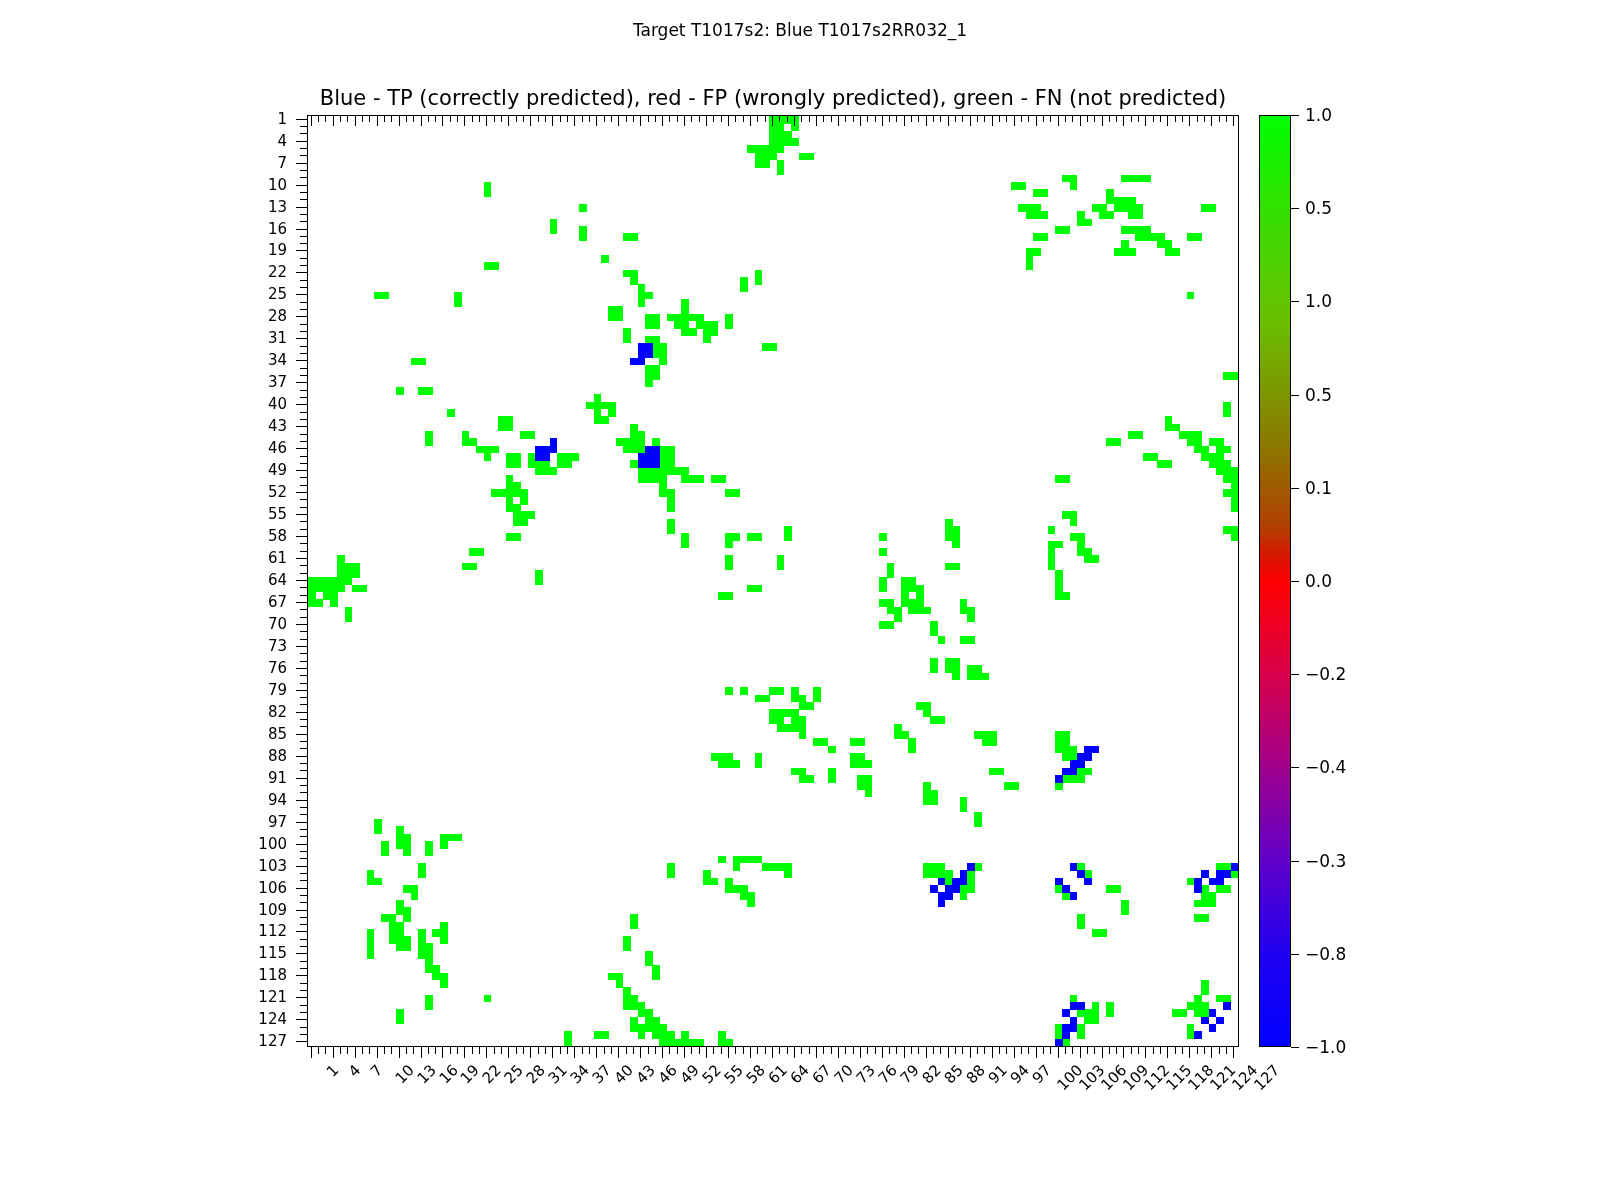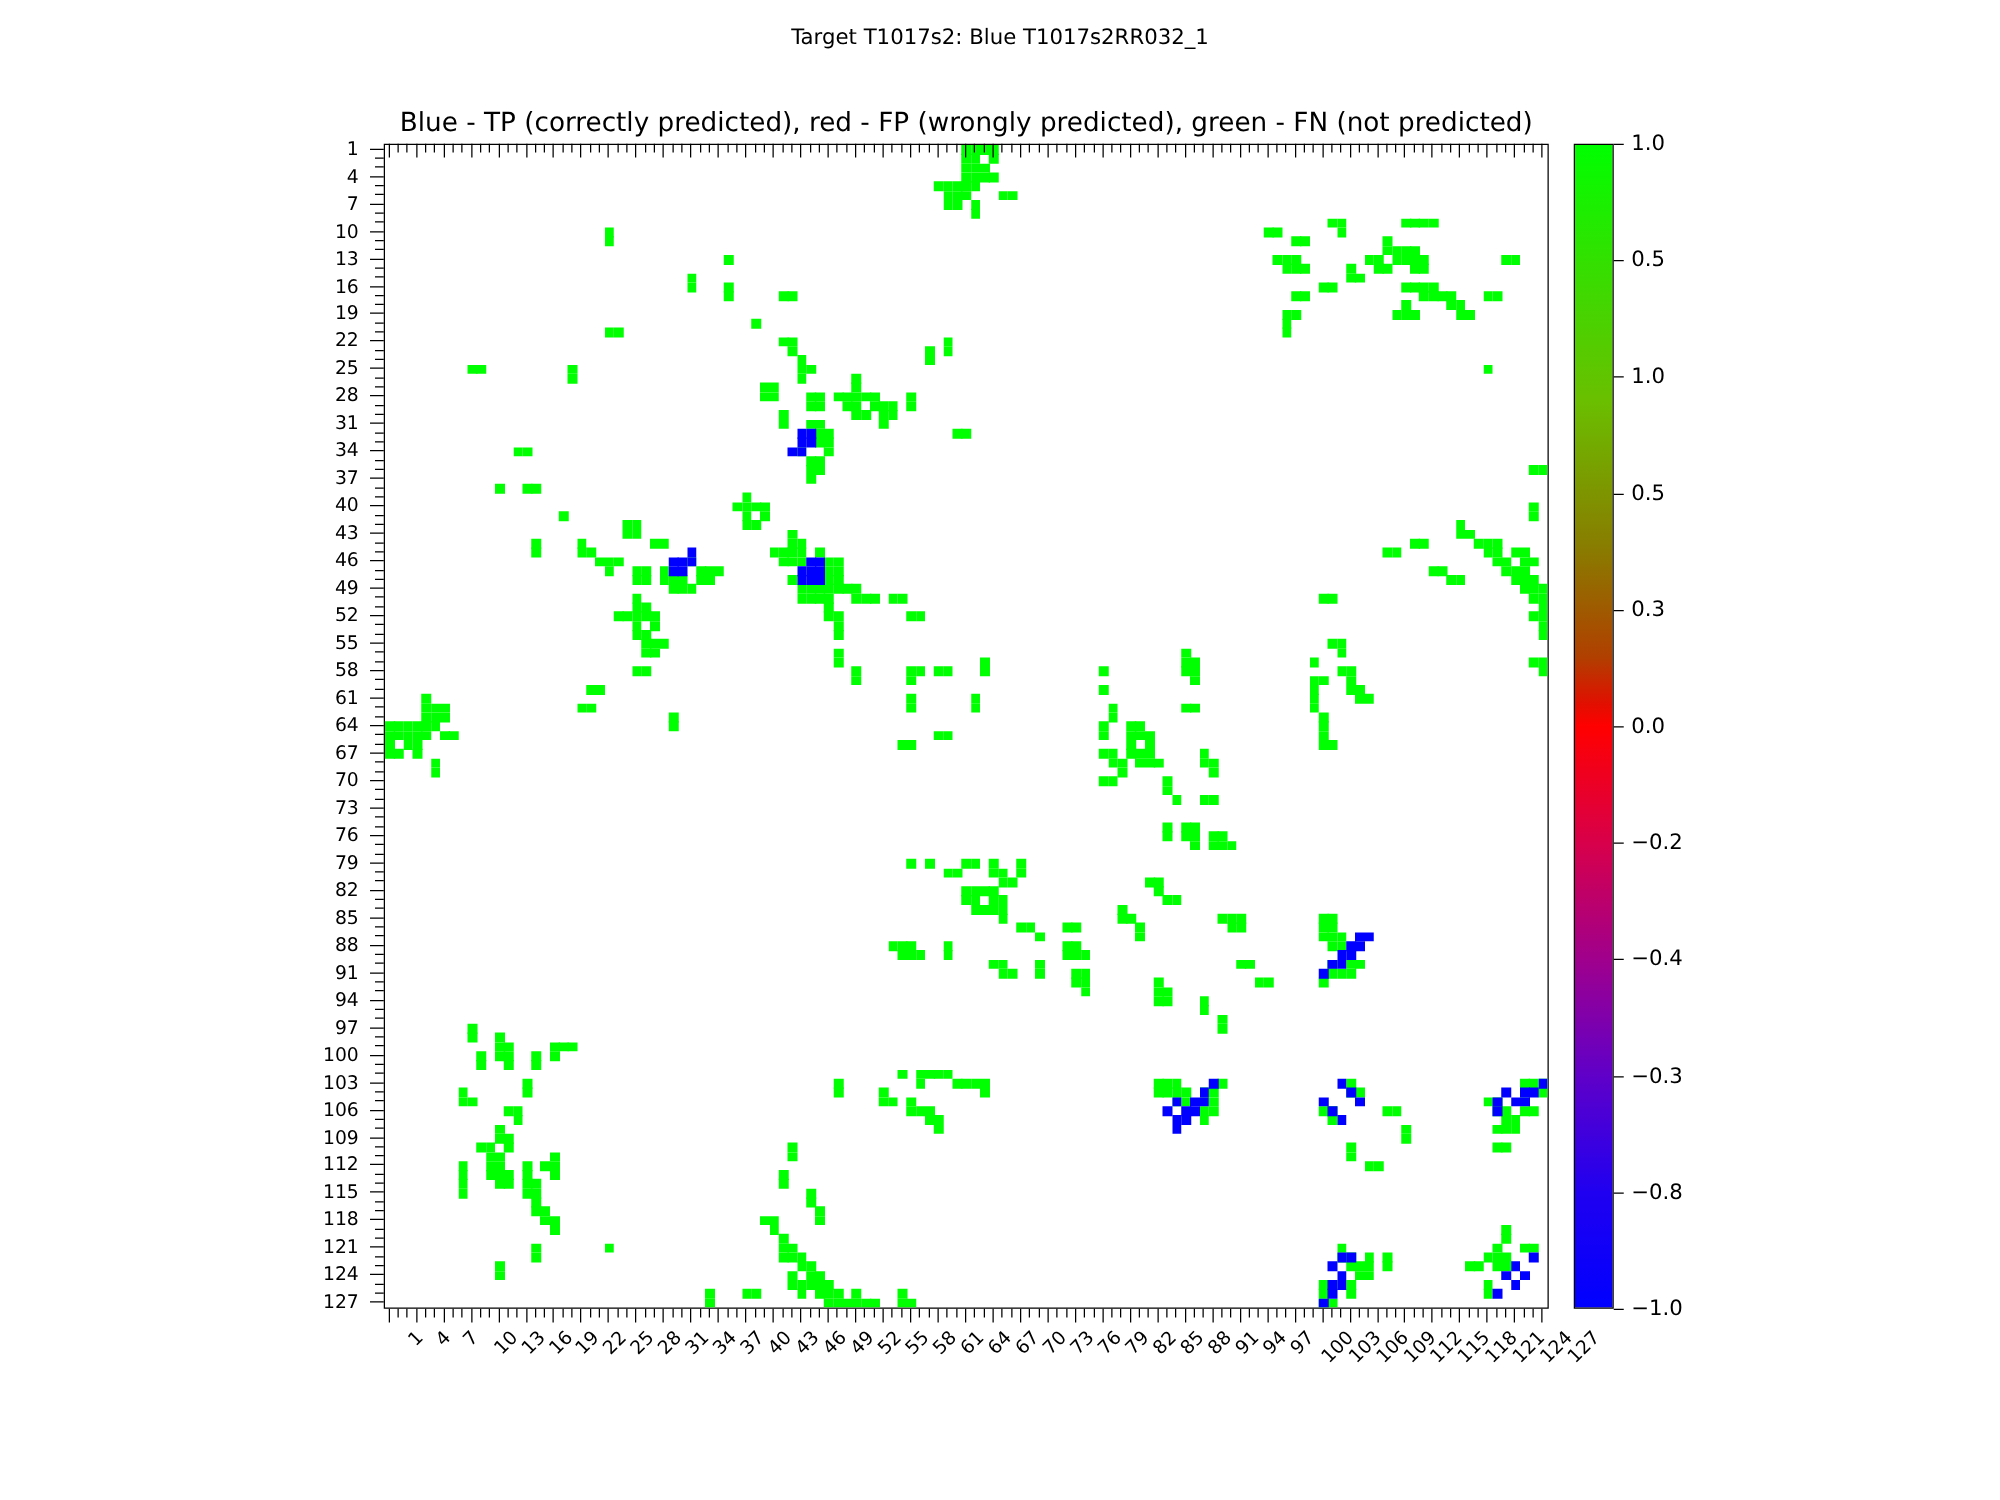--- a/index.html
+++ b/index.html
@@ -1384,21 +1384,21 @@
   <div id="cbar"></div>
 <div class="cbtick" style="top: 0px;"></div>
     <div class="cblabel" style="top: 0px;">1.0</div>
     <div class="cbtick" style="top: 93.2px;"></div>
     <div class="cblabel" style="top: 93.2px;">0.5</div>
     <div class="cbtick" style="top: 186.4px;"></div>
     <div class="cblabel" style="top: 186.4px;">1.0</div>
     <div class="cbtick" style="top: 279.6px;"></div>
     <div class="cblabel" style="top: 279.6px;">0.5</div>
     <div class="cbtick" style="top: 372.8px;"></div>
-    <div class="cblabel" style="top: 372.8px;">0.3</div>
+    <div class="cblabel" style="top: 372.8px;">0.1</div>
     <div class="cbtick" style="top: 466px;"></div>
     <div class="cblabel" style="top: 466px;">0.0</div>
     <div class="cbtick" style="top: 559.2px;"></div>
     <div class="cblabel" style="top: 559.2px;">−0.2</div>
     <div class="cbtick" style="top: 652.4px;"></div>
     <div class="cblabel" style="top: 652.4px;">−0.4</div>
     <div class="cbtick" style="top: 745.6px;"></div>
     <div class="cblabel" style="top: 745.6px;">−0.3</div>
     <div class="cbtick" style="top: 838.8px;"></div>
     <div class="cblabel" style="top: 838.8px;">−0.8</div>

